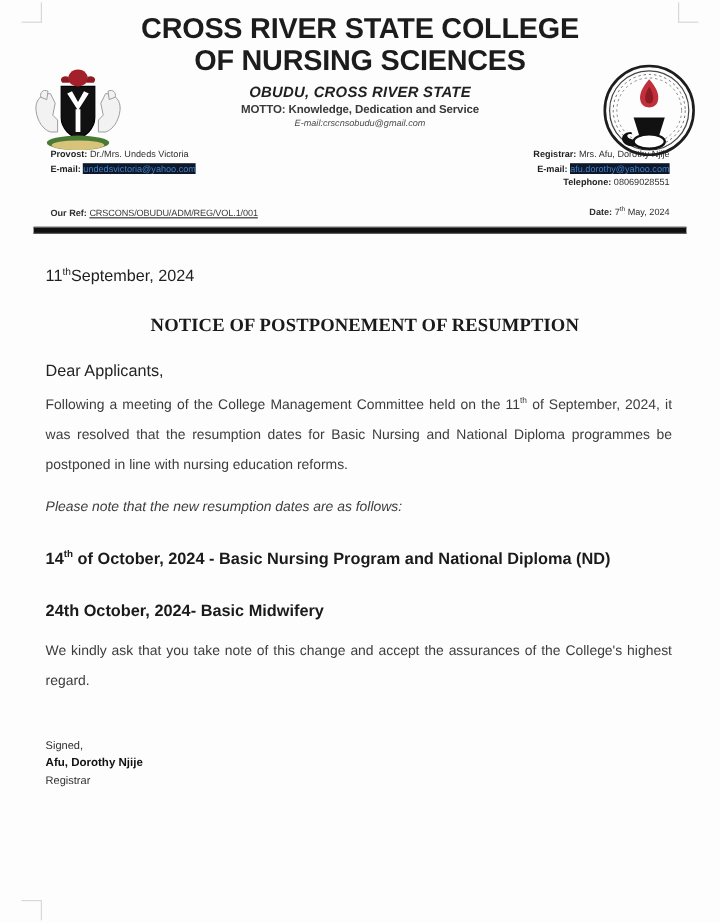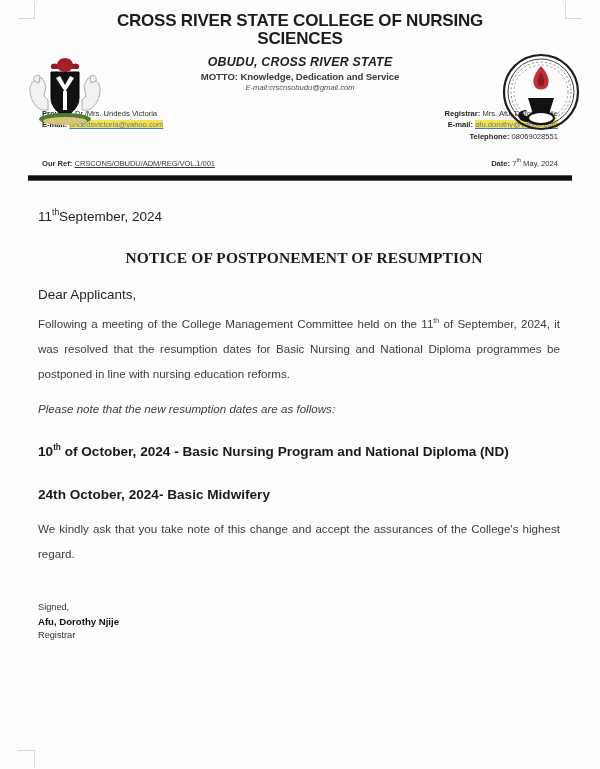--- a/index.html
+++ b/index.html
@@ -40,21 +40,21 @@
   
   .letterhead {
     position: relative;
     padding: 12px 28px 0 28px;
   }
   .lh-titles {
     text-align: center;
     padding: 0 70px;
   }
   .org-name {
-    font-size: 17px;
+    font-size: 24px;
     font-weight: bold;
     line-height: 1.08;
     letter-spacing: -0.2px;
     color: #1c1c1c;
     margin: 0;
   }
   .org-location {
     font-size: 12.4px;
     font-weight: bold;
     font-style: italic;
@@ -100,22 +100,21 @@
     padding: 0 14px 0 14px;
     font-size: 7.6px;
     line-height: 1.55;
   }
   .officer-left  { text-align: left;  width: 45%; }
   .officer-right { text-align: right; width: 45%; }
   .officer-line { color: #2f2f2f; white-space: nowrap; }
   .officer-line b { font-weight: bold; color: #1e1e1e; }
   .mail-link {
     color: #3f7fc4;
-    text-decoration: underline;
-    background: #fde047;
+    background: #0f172a;
   }
   .officer-right .officer-line:nth-child(2) { margin-right: 0; }
 
   
   .refrow {
     display: flex;
     justify-content: space-between;
     align-items: baseline;
     margin-top: 14px;
     padding: 0 14px;
@@ -314,21 +313,21 @@
     <div class="heading-block">
       <div class="head-2">NOTICE OF POSTPONEMENT OF RESUMPTION</div>
     </div>
 
     <div class="salutation">Dear Applicants,</div>
 
     <p class="para"><span>Following a meeting of the College Management Committee held on the 11</span><span class="sup">th</span><span> of September, 2024, it was resolved that the resumption dates for Basic Nursing and National Diploma programmes be postponed in line with nursing education reforms.</span></p>
 
     <p class="para no-justify">Please note that the new resumption dates are as follows:</p>
 
-    <div class="date-item"><span>10</span><span class="sup">th</span><span> of October, 2024 - Basic Nursing Program and National Diploma (ND)</span></div>
+    <div class="date-item"><span>14</span><span class="sup">th</span><span> of October, 2024 - Basic Nursing Program and National Diploma (ND)</span></div>
 
     <div class="date-item">24th October, 2024- Basic Midwifery</div>
 
     <p class="para">We kindly ask that you take note of this change and accept the assurances of the College's highest regard.</p>
 
     <div class="signature">
       <div>Signed,</div>
       <div class="sig-name">Afu, Dorothy Njije</div>
       <div>Registrar</div>
     </div>

